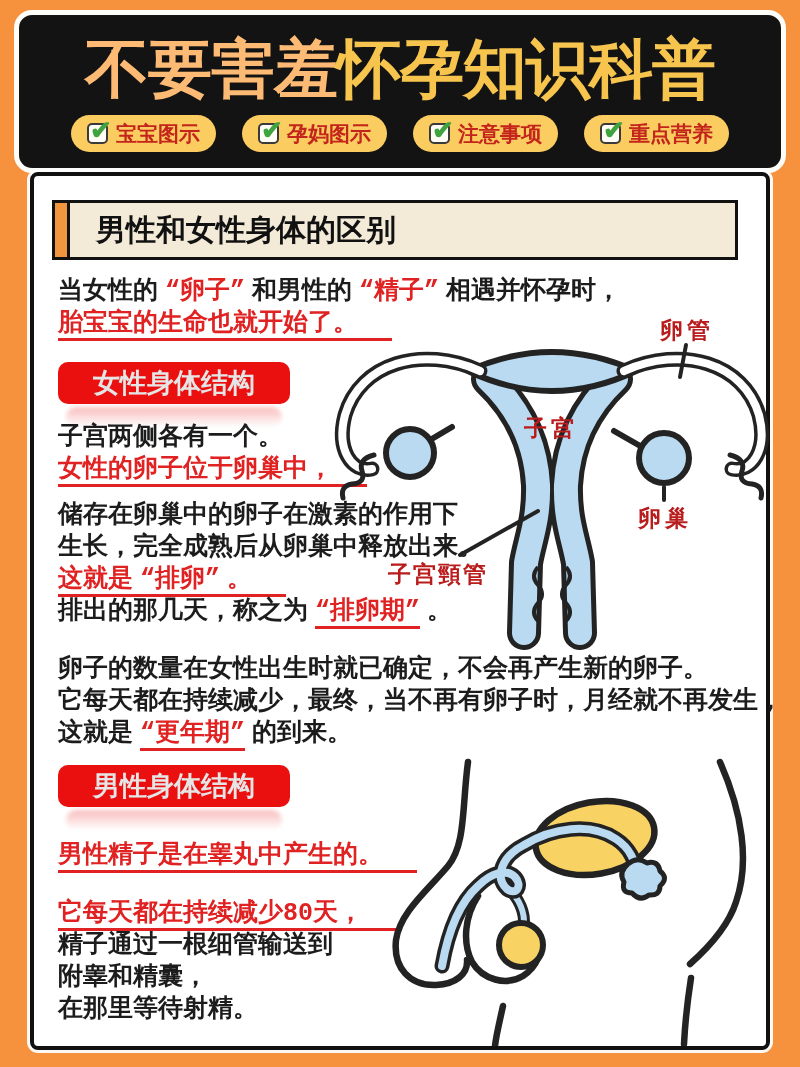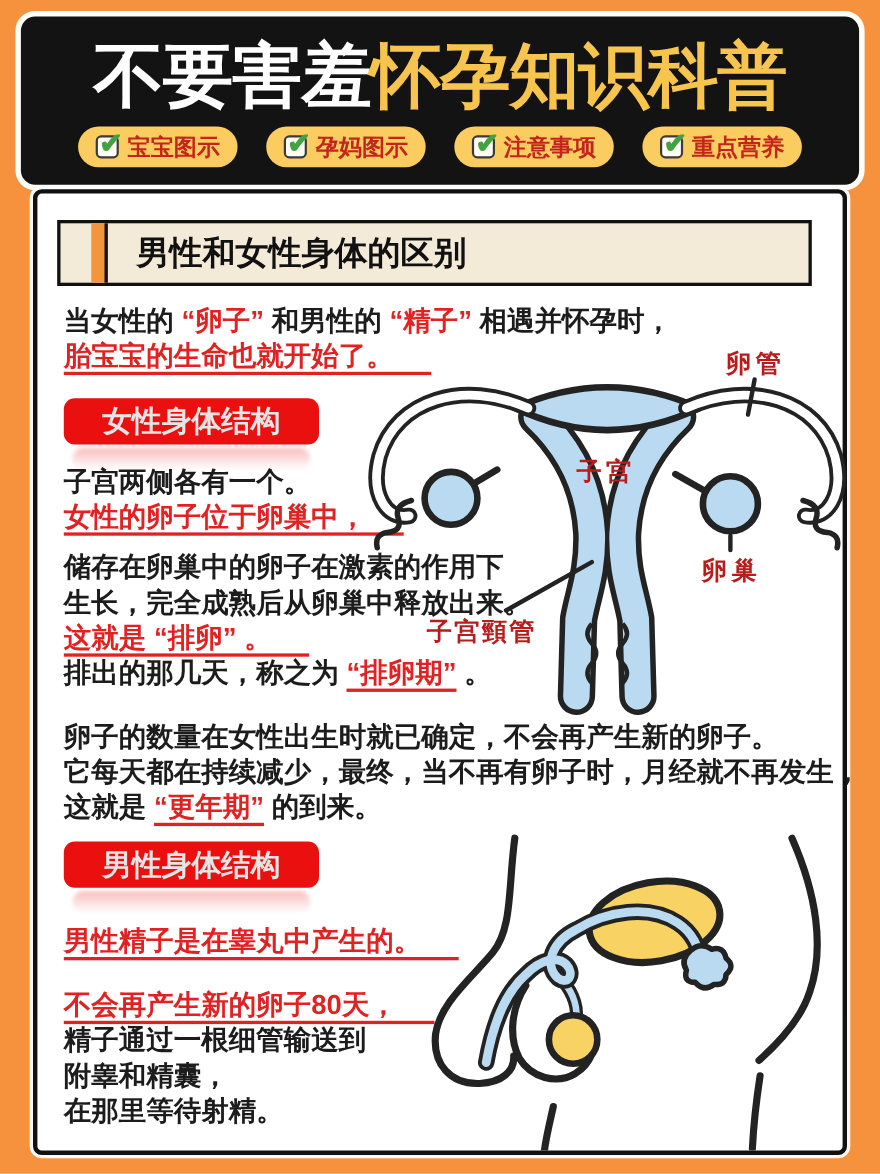--- a/index.html
+++ b/index.html
@@ -9,38 +9,38 @@
   }
   *{margin:0;padding:0;box-sizing:border-box;}
   html,body{width:800px;height:1067px;}
   body{position:relative;background:var(--orange);font-family:"Liberation Sans",sans-serif;overflow:hidden;}
 
   
   .header-panel{position:absolute;left:14px;top:10px;width:772px;height:163px;
     background:var(--panel);border:5px solid #FDFDFA;border-radius:18px;}
   .main-title{margin-top:22px;text-align:center;font-size:64px;line-height:1;
     font-weight:900;letter-spacing:-1px;white-space:nowrap;}
-  .main-title .w{color:#ffffff;font-family:Liberation Serif, serif;}
+  .main-title .w{color:#fdba74;font-family:Liberation Serif, serif;}
   .main-title .y{color:var(--tyellow);}
   .badge-row{display:flex;justify-content:center;gap:26px;margin-top:13px;}
   .pill{height:37px;background:var(--byellow);border-radius:20px;display:flex;
     align-items:center;gap:8px;padding:0 16px;color:var(--bred);font-weight:900;font-size:21px;}
   .chk{width:21px;height:21px;background:#FFFDF6;border:2px solid #3A3A3A;border-radius:5px;position:relative;flex:none;}
   .chk span{position:absolute;left:1px;top:-10px;color:var(--green);font-size:26px;font-weight:900;}
 
   
   .card{position:absolute;left:30px;top:172px;width:740px;height:878px;background:#FFFFFF;
     border:4px solid #111;border-radius:8px;box-shadow:0 0 0 3px rgba(255,255,255,.95);}
 
   .section-head{position:absolute;left:18px;top:24px;width:686px;height:60px;background:var(--cream);
-    border:3px solid #111;display:flex;align-items:stretch;padding-left:28px;}
+    border:3px solid #111;display:flex;align-items:stretch;}
   .section-accent{width:15px;background:var(--accent);border-right:3px solid #111;}
   .section-title{align-self:center;padding-left:26px;font-size:30px;font-weight:900;color:#111;}
 
-  .txt{font-size:25px;line-height:32px;font-weight:600;color:#1C1C1C;white-space:nowrap;}
+  .txt{font-size:25px;line-height:32px;font-weight:600;color:#1C1C1C;white-space:nowrap;font-family:Liberation Mono, monospace;}
   .red{color:var(--red);text-align:right;}
   .rb{color:var(--red);font-weight:900;}
   .ru{border-bottom:3px solid var(--red);}
   .pad-r{padding-right:34px;}
   .qgap{margin:0 7px;}
 
   .intro{position:absolute;left:24px;top:100px;}
 
   .red-label{position:absolute;width:232px;height:42px;background:var(--lred);border-radius:10px;
     color:#e5e5e5;font-weight:900;font-size:27px;display:flex;align-items:center;justify-content:center;}
@@ -177,21 +177,21 @@
     <div><span>这就是</span><span class="rb ru qgap">“更年期”</span><span>的到来。</span></div>
   </div>
 
   <div class="red-label lbl-male">
       <span>男性身体结构</span>
     </div>
 
   <div class="male-text txt">
     <div><span class="red ru pad-r">男性精子是在睾丸中产生的。</span></div>
     <div class="gap26"></div>
-    <div><span class="red ru pad-r"><span>不会再产生新的卵子</span><span class="rb">80天，</span></span></div>
+    <div><span class="red ru pad-r"><span>它每天都在持续减少</span><span class="rb">80天，</span></span></div>
     <div>精子通过一根细管输送到</div>
     <div>附睾和精囊，</div>
     <div>在那里等待射精。</div>
   </div>
 
   <div class="male-wrap">
     <svg width="380" height="300" viewBox="0 0 380 300">
       <g stroke="#232323" stroke-width="6.5" fill="none" stroke-linecap="round">
 
         <path d="M 78 16 C 72 60 76 98 58 120 C 38 144 10 166 6 194 C 3 222 20 240 46 239 C 66 238 78 228 77 214"></path>

